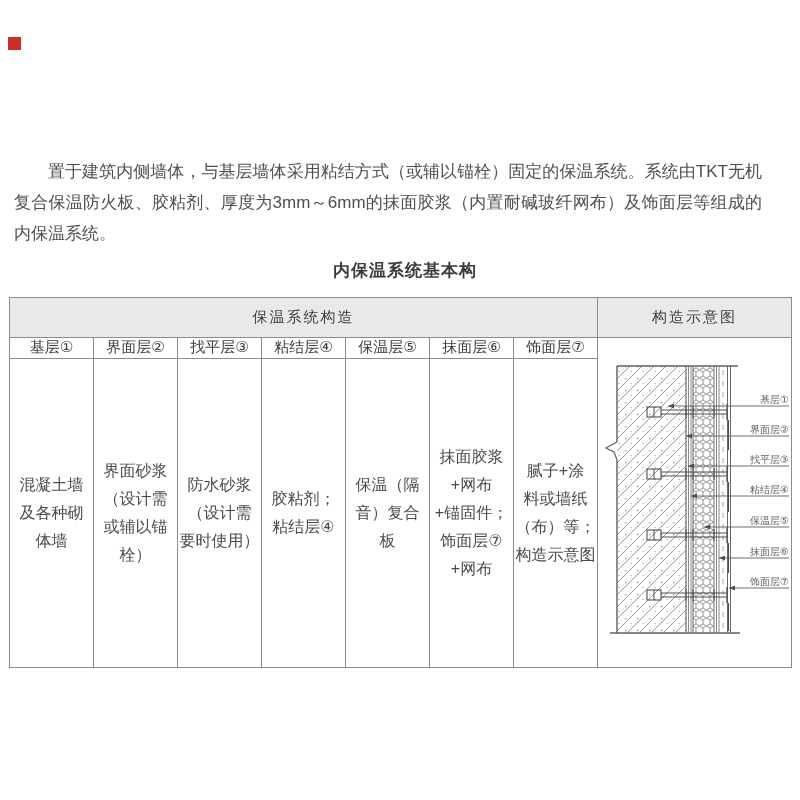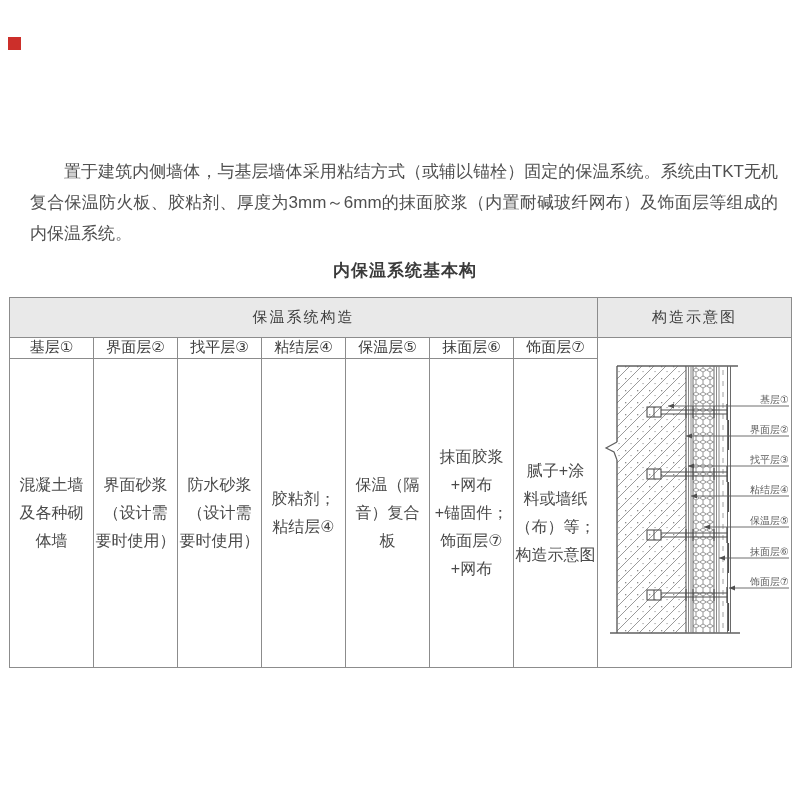--- a/index.html
+++ b/index.html
@@ -2,21 +2,21 @@
 <html><head>
 <meta charset="utf-8">
 <style>
   html,body{margin:0;padding:0;background:#ffffff;}
   .page{
     position:relative;width:800px;height:800px;background:#ffffff;overflow:hidden;
     font-family:"Liberation Sans","DejaVu Sans",sans-serif;color:#4a4a4a;
   }
   .red-mark{position:absolute;left:8px;top:37px;width:13px;height:13px;}
   .para{
-    position:absolute;left:30px;top:156px;width:748px;margin:0;
+    position:absolute;left:14px;top:156px;width:748px;margin:0;
     font-size:17px;line-height:31px;text-indent:2em;color:#4f4f4f;text-align:justify;
   }
   .tbl-title{
     position:absolute;left:0;top:259px;width:810px;margin:0;text-align:center;
     font-size:17px;font-weight:bold;color:#3a3a3a;letter-spacing:1px;
   }
   table.main{
     position:absolute;left:9px;top:297px;width:782px;
     border-collapse:collapse;table-layout:fixed;
   }
@@ -180,21 +180,21 @@
           <text class="dg-label" x="191" y="247" text-anchor="end">饰面层⑦</text>
         </svg>
       </td>
     </tr>
     <tr class="body">
       <td>混凝土墙
 及各种砌
 体墙</td>
       <td>界面砂浆
 （设计需
-要时使用）</td>
+或辅以锚栓）</td>
       <td>防水砂浆
 （设计需
 要时使用）</td>
       <td>胶粘剂；
 粘结层④</td>
       <td>保温（隔
 音）复合
 板</td>
       <td>抹面胶浆
 +网布

